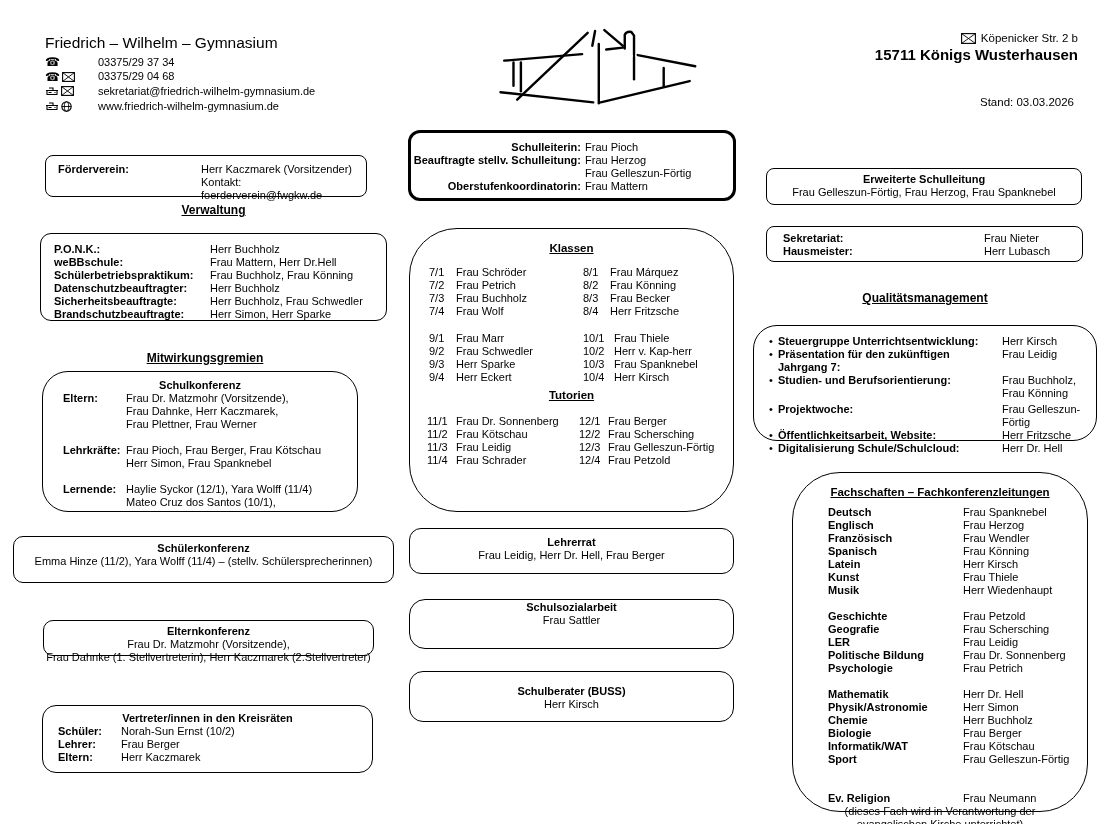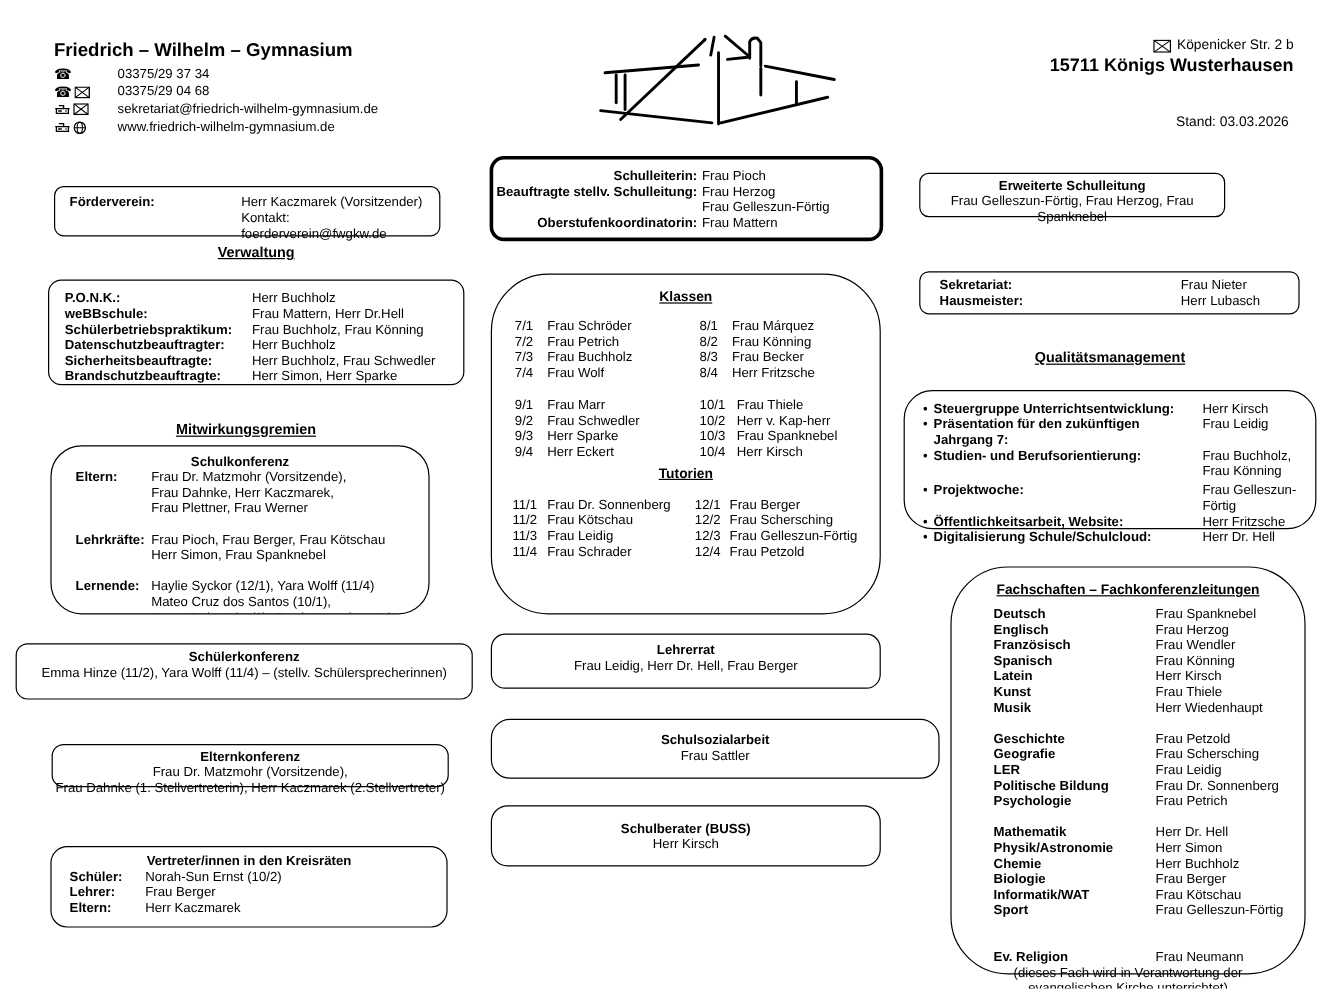--- a/index.html
+++ b/index.html
@@ -7,21 +7,21 @@
   .page{position:relative;width:1112px;height:824px;background:#fff;color:#000;
         font-family:"Liberation Sans","DejaVu Sans",sans-serif;font-size:11px;line-height:13px;overflow:hidden}
   .abs{position:absolute}
   .box{position:absolute;border:1.5px solid #000;border-radius:10px;background:#fff}
   .b{font-weight:700}
   .u{text-decoration:underline}
   .ctr{text-align:center}
   .pre{white-space:pre-line}
   .row{display:flex}
   .hd{position:absolute;font-weight:700;text-decoration:underline;text-align:center;font-size:12px}
-  .title{font-size:15.5px;font-weight:700;line-height:18px}
+  .title{font-size:15.5px;font-weight:400;line-height:18px}
   .contact-row{display:flex;align-items:center;height:14.6px}
   .icons{width:53px;display:flex;align-items:center;gap:2px}
   .icon{display:inline-flex;align-items:center;font-size:12px;line-height:12px}
   .icon svg{display:block}
   .lab{font-weight:700}
   .sl-row{display:flex}
   .sl-lab{flex:0 0 170px;text-align:right;font-weight:700}
   .sl-val{margin-left:4px;white-space:pre-line}
   .k-row{display:flex}
   .k-nr{flex:0 0 27px}
@@ -351,31 +351,31 @@
           <span>Frau Petzold</span>
         </div>
     </div>
   </div>
 
   <div class="box ctr" style="left:409px;top:528px;width:325px;height:46px;border-radius:12px;padding-top:7px">
     <div class="b">Lehrerrat</div>
     <div>Frau Leidig, Herr Dr. Hell, Frau Berger</div>
   </div>
 
-  <div class="box ctr" style="left:409px;top:599px;width:374px;height:50px;border-radius:16px;padding-top:11px">
+  <div class="box ctr" style="left:409px;top:599px;width:325px;height:50px;border-radius:16px;padding-top:1px">
     <div class="b">Schulsozialarbeit</div>
     <div>Frau Sattler</div>
   </div>
 
   <div class="box ctr" style="left:409px;top:671px;width:325px;height:51px;border-radius:14px;padding-top:13px">
     <div class="b">Schulberater (BUSS)</div>
     <div>Herr Kirsch</div>
   </div>
 
-  <div class="box ctr" style="left:766px;top:144px;width:255px;height:37px;border-radius:8px;padding-top:4px">
+  <div class="box ctr" style="left:766px;top:168px;width:316px;height:37px;border-radius:8px;padding-top:4px">
     <div class="b">Erweiterte Schulleitung</div>
     <div>Frau Gelleszun-Förtig, Frau Herzog, Frau Spanknebel</div>
   </div>
 
   <div class="box" style="left:766px;top:226px;width:317px;height:36px;border-radius:8px;padding:5px 6px 0 16px">
     <div class="row">
       <div class="lab" style="flex:0 0 201px">Sekretariat:</div>
       <div>Frau Nieter</div>
     </div>
     <div class="row">

